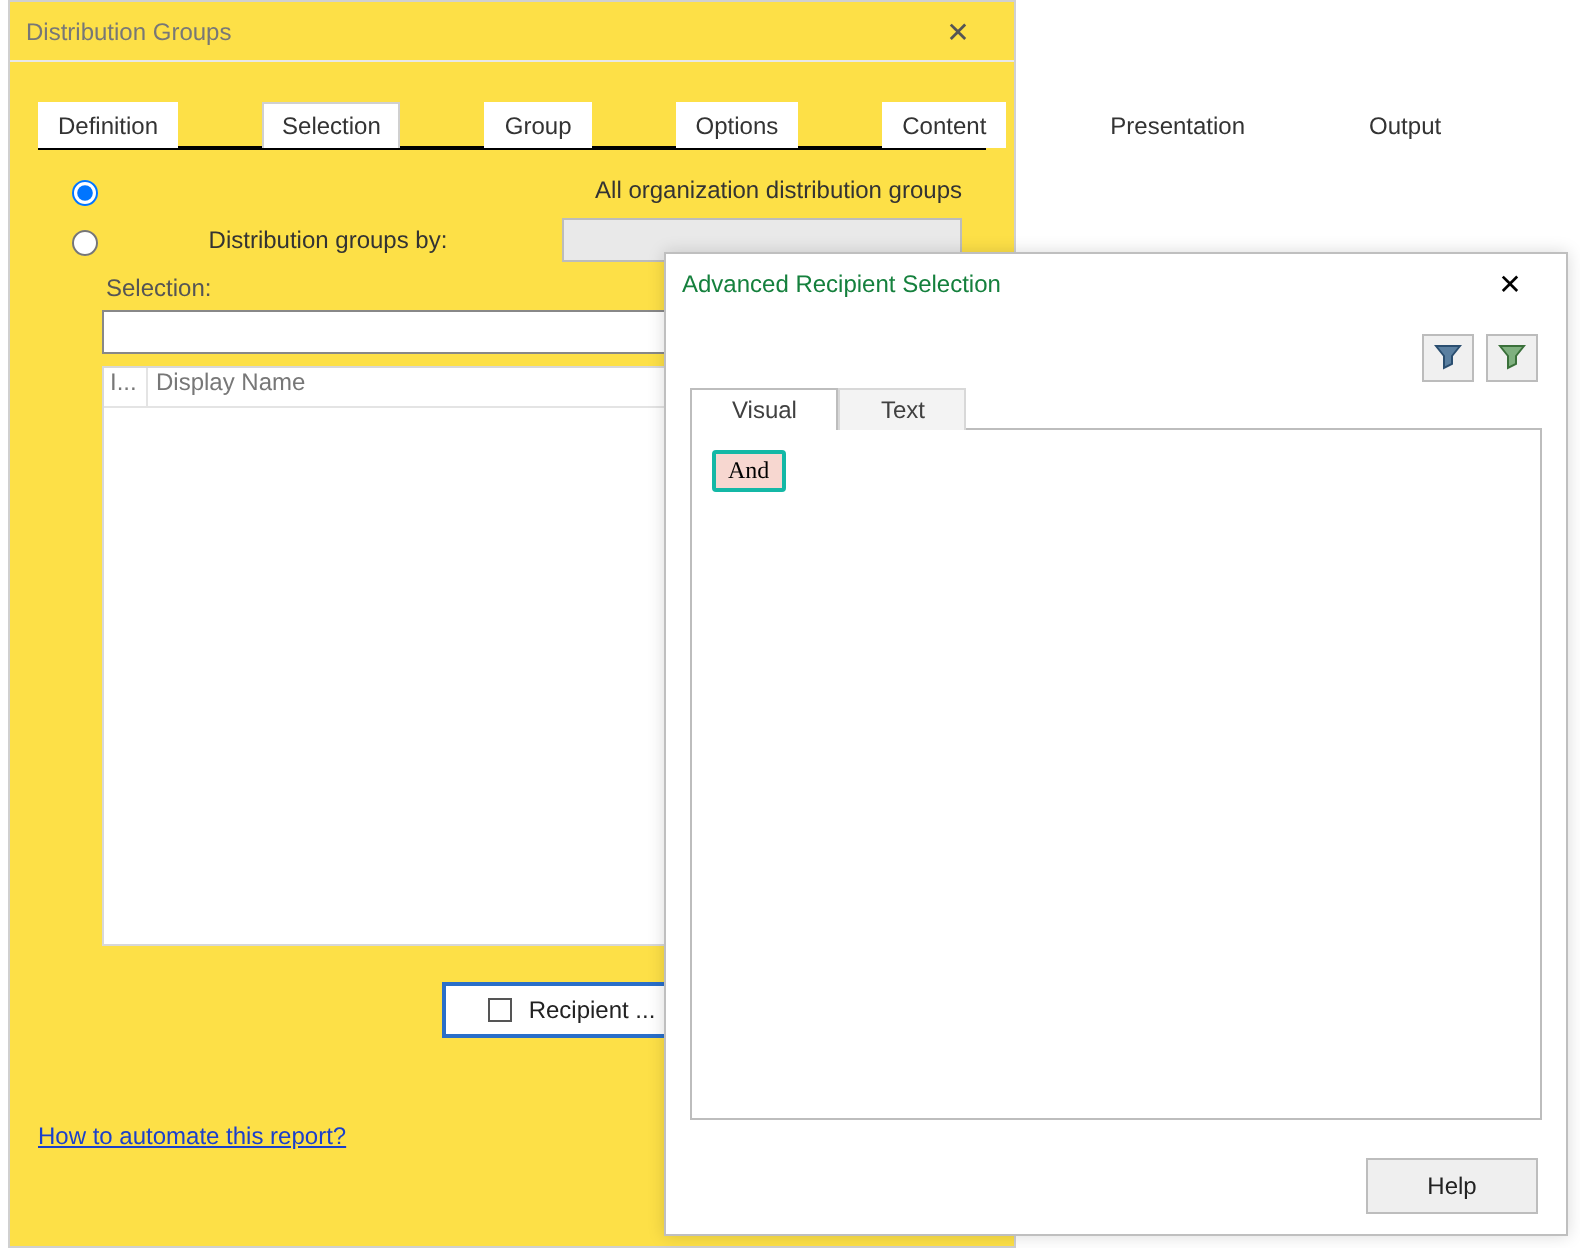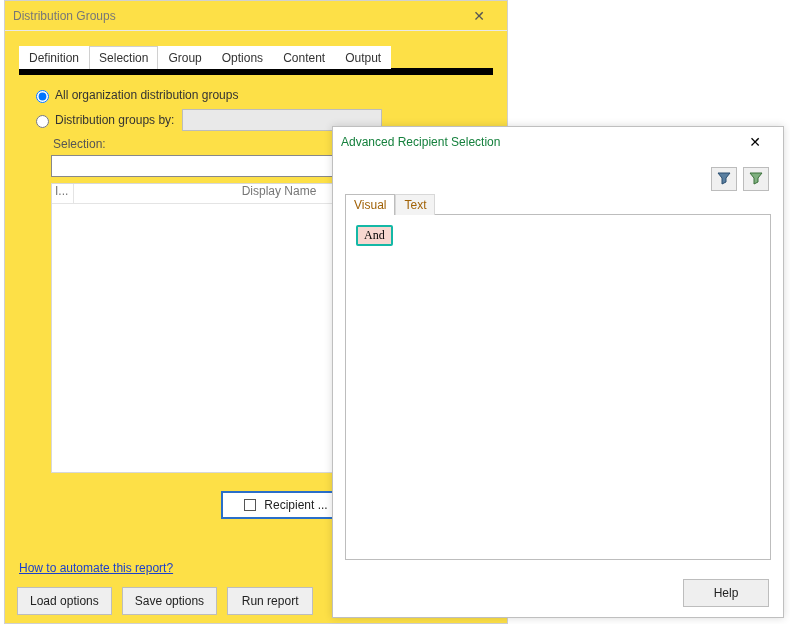--- a/index.html
+++ b/index.html
@@ -5,37 +5,37 @@
   * { box-sizing: border-box; font-family: "Segoe UI", Tahoma, sans-serif; font-size: 12px; }
   body { margin: 0; background: #fff; width: 790px; height: 624px; position: relative; overflow: hidden; }
 
   
   .main-window { position: absolute; left: 4px; top: 0; width: 504px; height: 624px; border: 1px solid #d0d0d0; background: #fde047; }
   .titlebar { height: 30px; display: flex; align-items: center; padding: 0 8px; border-bottom: 1px solid #e8e8e8; }
   .titlebar .title { color: #777; flex: 1; }
   .titlebar .close { width: 40px; text-align: center; color: #555; cursor: default; font-size: 14px; }
 
   
-  .tabbar { display: flex; align-items: flex-end; margin: 20px 14px 0 14px; border-bottom: 7px solid #000000; height: 24px; }
+  .tabbar { display: flex; align-items: flex-end; margin: 20px 14px 0 14px; border-bottom: 2px solid #000000; height: 24px; gap: 42px; }
   .tab { padding: 4px 9px; border: 1px solid transparent; border-bottom: none; color: #333; position: relative; top: 1px; background: #fff; cursor: default; }
   .tab.active { border-color: #d0d0d0; background: #fff; }
   .tabpane { padding: 12px 26px 0 26px; }
 
-  .radio-row { display: flex; align-items: center; margin-bottom: 6px; }
+  .radio-row { display: flex; align-items: center; margin-bottom: 6px; justify-content: space-between; }
   .radio-row input { margin-right: 6px; }
   .radio-row label { color: #333; }
   .dropdown { width: 200px; height: 22px; border: 1px solid #bcbcbc; background: #e9e9e9; margin-left: 8px; }
 
   .selection-label { margin: 6px 0 4px 22px; color: #555; }
   .selection-input { margin-left: 20px; width: 430px; height: 22px; border: 1px solid #888; background: #fff; }
 
   .grid { margin: 6px 0 0 20px; width: 430px; height: 290px; border: 1px solid #d8d8d8; }
   .grid-head { display: flex; height: 20px; background: #fff; border-bottom: 1px solid #e4e4e4; }
   .grid-head .col1 { width: 22px; border-right: 1px solid #e4e4e4; color: #777; padding-left: 3px; }
-  .grid-head .col2 { flex: 1; color: #777; padding-left: 4px; text-align: center; }
+  .grid-head .col2 { flex: 1; color: #777; padding-left: 4px; }
   .grid-body { height: 268px; background: #fff; }
 
   .advanced-btn { margin: 18px 0 0 190px; width: 130px; height: 28px; border: 2px solid #2a6fc9; background: #fff; display: flex; align-items: center; justify-content: center; gap: 8px; }
   .advanced-btn .chk { width: 12px; height: 12px; border: 1px solid #555; }
   .advanced-btn .txt { color: #222; }
 
   .automate-link { position: absolute; left: 14px; bottom: 48px; color: #1a3fcc; text-decoration: underline; cursor: default; }
 
   .bottom-bar { position: absolute; left: 12px; bottom: 8px; display: flex; gap: 10px; }
   .wbtn { min-width: 86px; height: 28px; border: 1px solid #bdbdbd; background: #efefef; display: flex; align-items: center; justify-content: center; padding: 0 12px; color: #222; }
@@ -43,21 +43,21 @@
   
   .modal { position: absolute; left: 332px; top: 126px; width: 452px; height: 492px; border: 1px solid #bfbfbf; background: #fff; box-shadow: 0 0 8px rgba(0,0,0,0.15); }
   .modal .titlebar { border-bottom: none; }
   .modal .titlebar .title { color: #15803d; }
   .modal .titlebar .close { color: #000; }
   .modal-body { padding: 6px 12px 0 12px; }
   .filter-name { color: #c02020; padding: 2px 0 6px 0; }
   .toolbar-icons { position: absolute; right: 14px; top: 40px; display: flex; gap: 6px; }
   .ticon { width: 26px; height: 24px; border: 1px solid #bcbcbc; background: #f0f0f0; display: flex; align-items: center; justify-content: center; }
   .tabbar2 { display: flex; border-bottom: 1px solid #bdbdbd; margin-top: 30px; }
-  .tab2 { padding: 3px 8px; border: 1px solid transparent; border-bottom: none; position: relative; top: 1px; background: #fff; color: #a16207; }
+  .tab2 { padding: 3px 20px; border: 1px solid transparent; border-bottom: none; position: relative; top: 1px; background: #fff; color: #404040; }
   .tab2.active { border-color: #bdbdbd; }
   .tab2.inactive { background: #f3f3f3; border: 1px solid #d8d8d8; border-bottom: none; }
   .filter-area { border: 1px solid #bdbdbd; border-top: none; height: 345px; padding: 10px; }
   .chip { display: inline-block; border: 2px solid #14b8a6; border-radius: 2px; padding: 1px 6px; margin-right: 4px; font-family: Liberation Serif, serif; }
   .chip.and { background: #f7d7d0; }
   .chip.field { background: #f2e0da; }
   .chip.val { background: #d9edd9; }
   .eq { margin: 0 4px; color: #333; }
   .cond-row { margin: 8px 0 0 24px; }
   .modal-bottom { position: absolute; right: 14px; bottom: 10px; display: flex; gap: 10px; }
@@ -70,20 +70,21 @@
     <div class="title">Distribution Groups</div>
     <div class="close">✕</div>
   </div>
 
   <div class="tabbar">
     <div class="tab">Definition</div>
     <div class="tab active">Selection</div>
     <div class="tab">Group</div>
     <div class="tab">Options</div>
     <div class="tab">Content</div>
+    <div class="tab">Presentation</div>
     <div class="tab">Output</div>
   </div>
 
   <div class="tabpane">
     <div class="radio-row">
       <input type="radio" name="scope" checked="" style="">
       <label>All organization distribution groups</label>
     </div>
     <div class="radio-row">
       <input type="radio" name="scope" style="">
@@ -103,25 +104,20 @@
     </div>
 
     <div class="advanced-btn">
       <span class="chk"></span>
       <span class="txt">Recipient ...</span>
     </div>
   </div>
 
   <a class="automate-link">How to automate this report?</a>
 
-  <div class="bottom-bar">
-    <div class="wbtn">Load options</div>
-    <div class="wbtn">Save options</div>
-    <div class="wbtn">Run report</div>
-  </div>
 </div>
 
 <div class="modal">
   <div class="titlebar">
     <div class="title">Advanced Recipient Selection</div>
     <div class="close">✕</div>
   </div>
 
   <div class="toolbar-icons">
     <div class="ticon">

